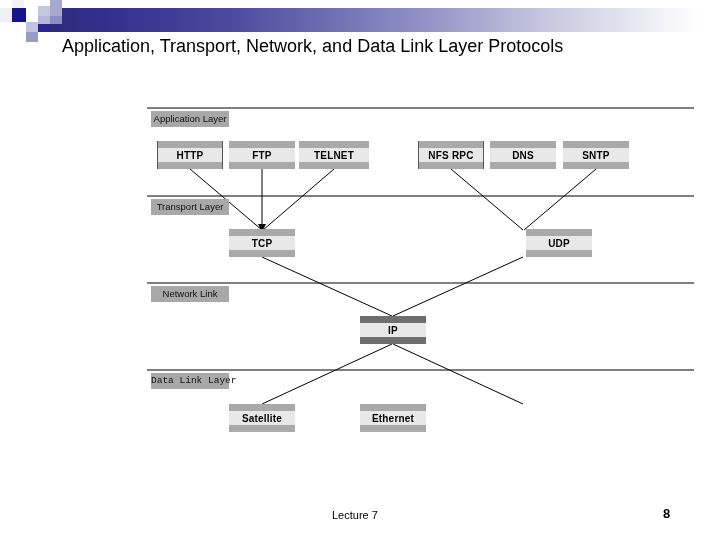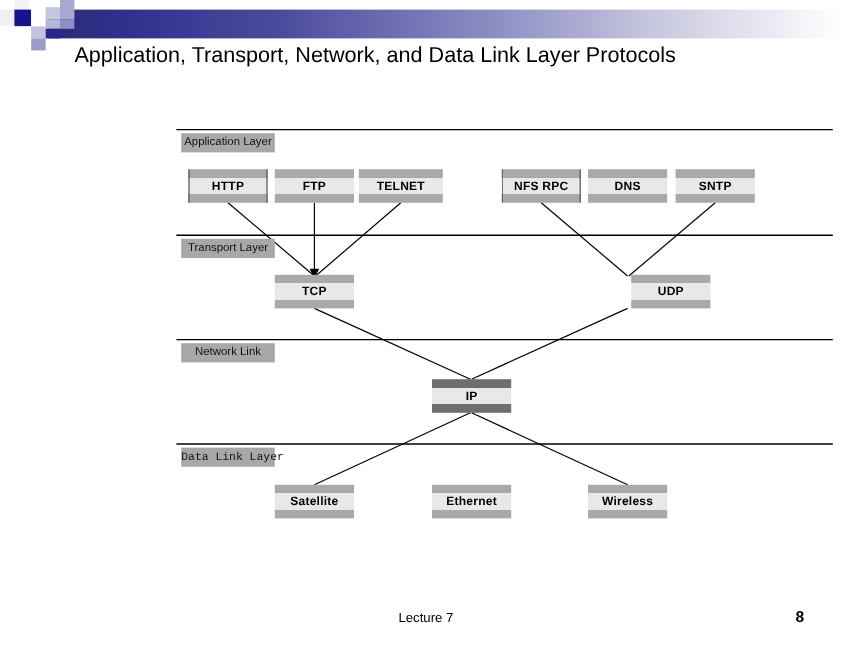--- a/index.html
+++ b/index.html
@@ -128,17 +128,16 @@
   <div class="pbox" style="left:490px;top:141px;width:66px;">DNS</div>
   <div class="pbox" style="left:563px;top:141px;width:66px;">SNTP</div>
 
   <div class="pbox" style="left:229px;top:229px;width:66px;">TCP</div>
   <div class="pbox" style="left:490px;top:229px;width:66px;margin-left:36px;">UDP</div>
 
   <div class="pbox dark" style="left:360px;top:316px;width:66px;">IP</div>
 
   <div class="pbox" style="left:229px;top:404px;width:66px;">Satellite</div>
   <div class="pbox" style="left:360px;top:404px;width:66px;">Ethernet</div>
-  <div class="pbox" style="left:490px;top:404px;width:66px;">Wireless</div>
 </div>
 
 <div id="footer-lecture">Lecture 7</div>
 <div id="footer-page">8</div>
 
 </body></html>

